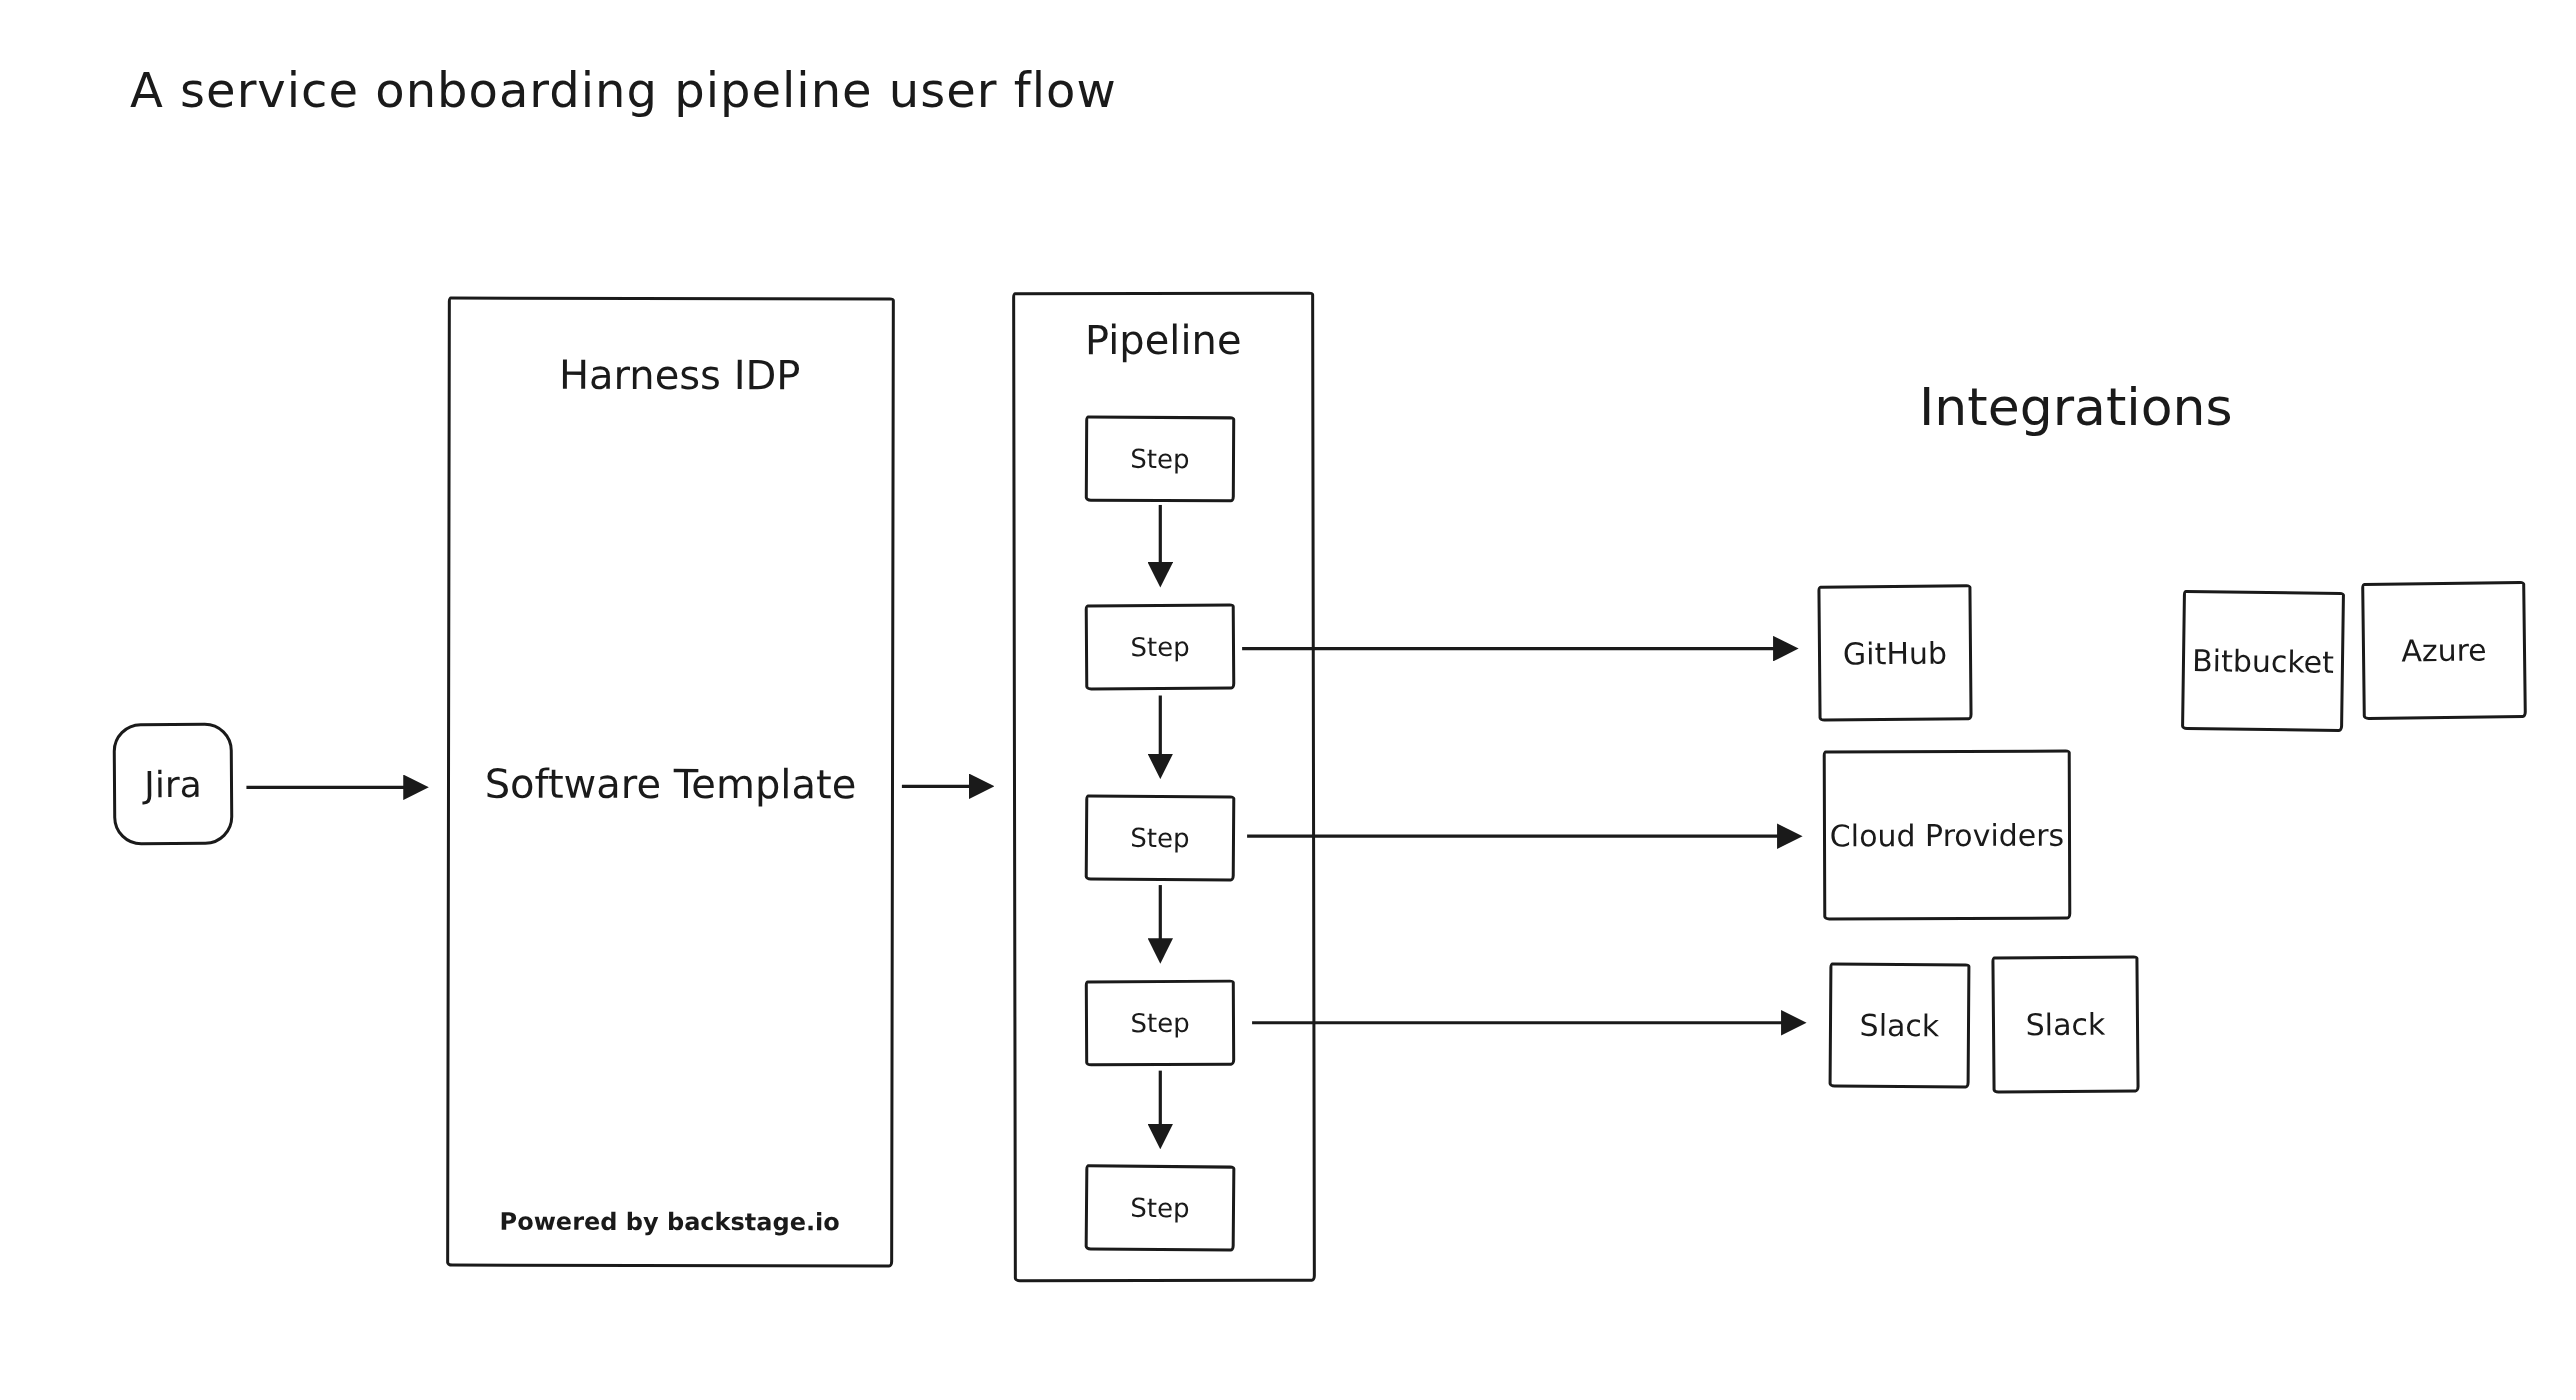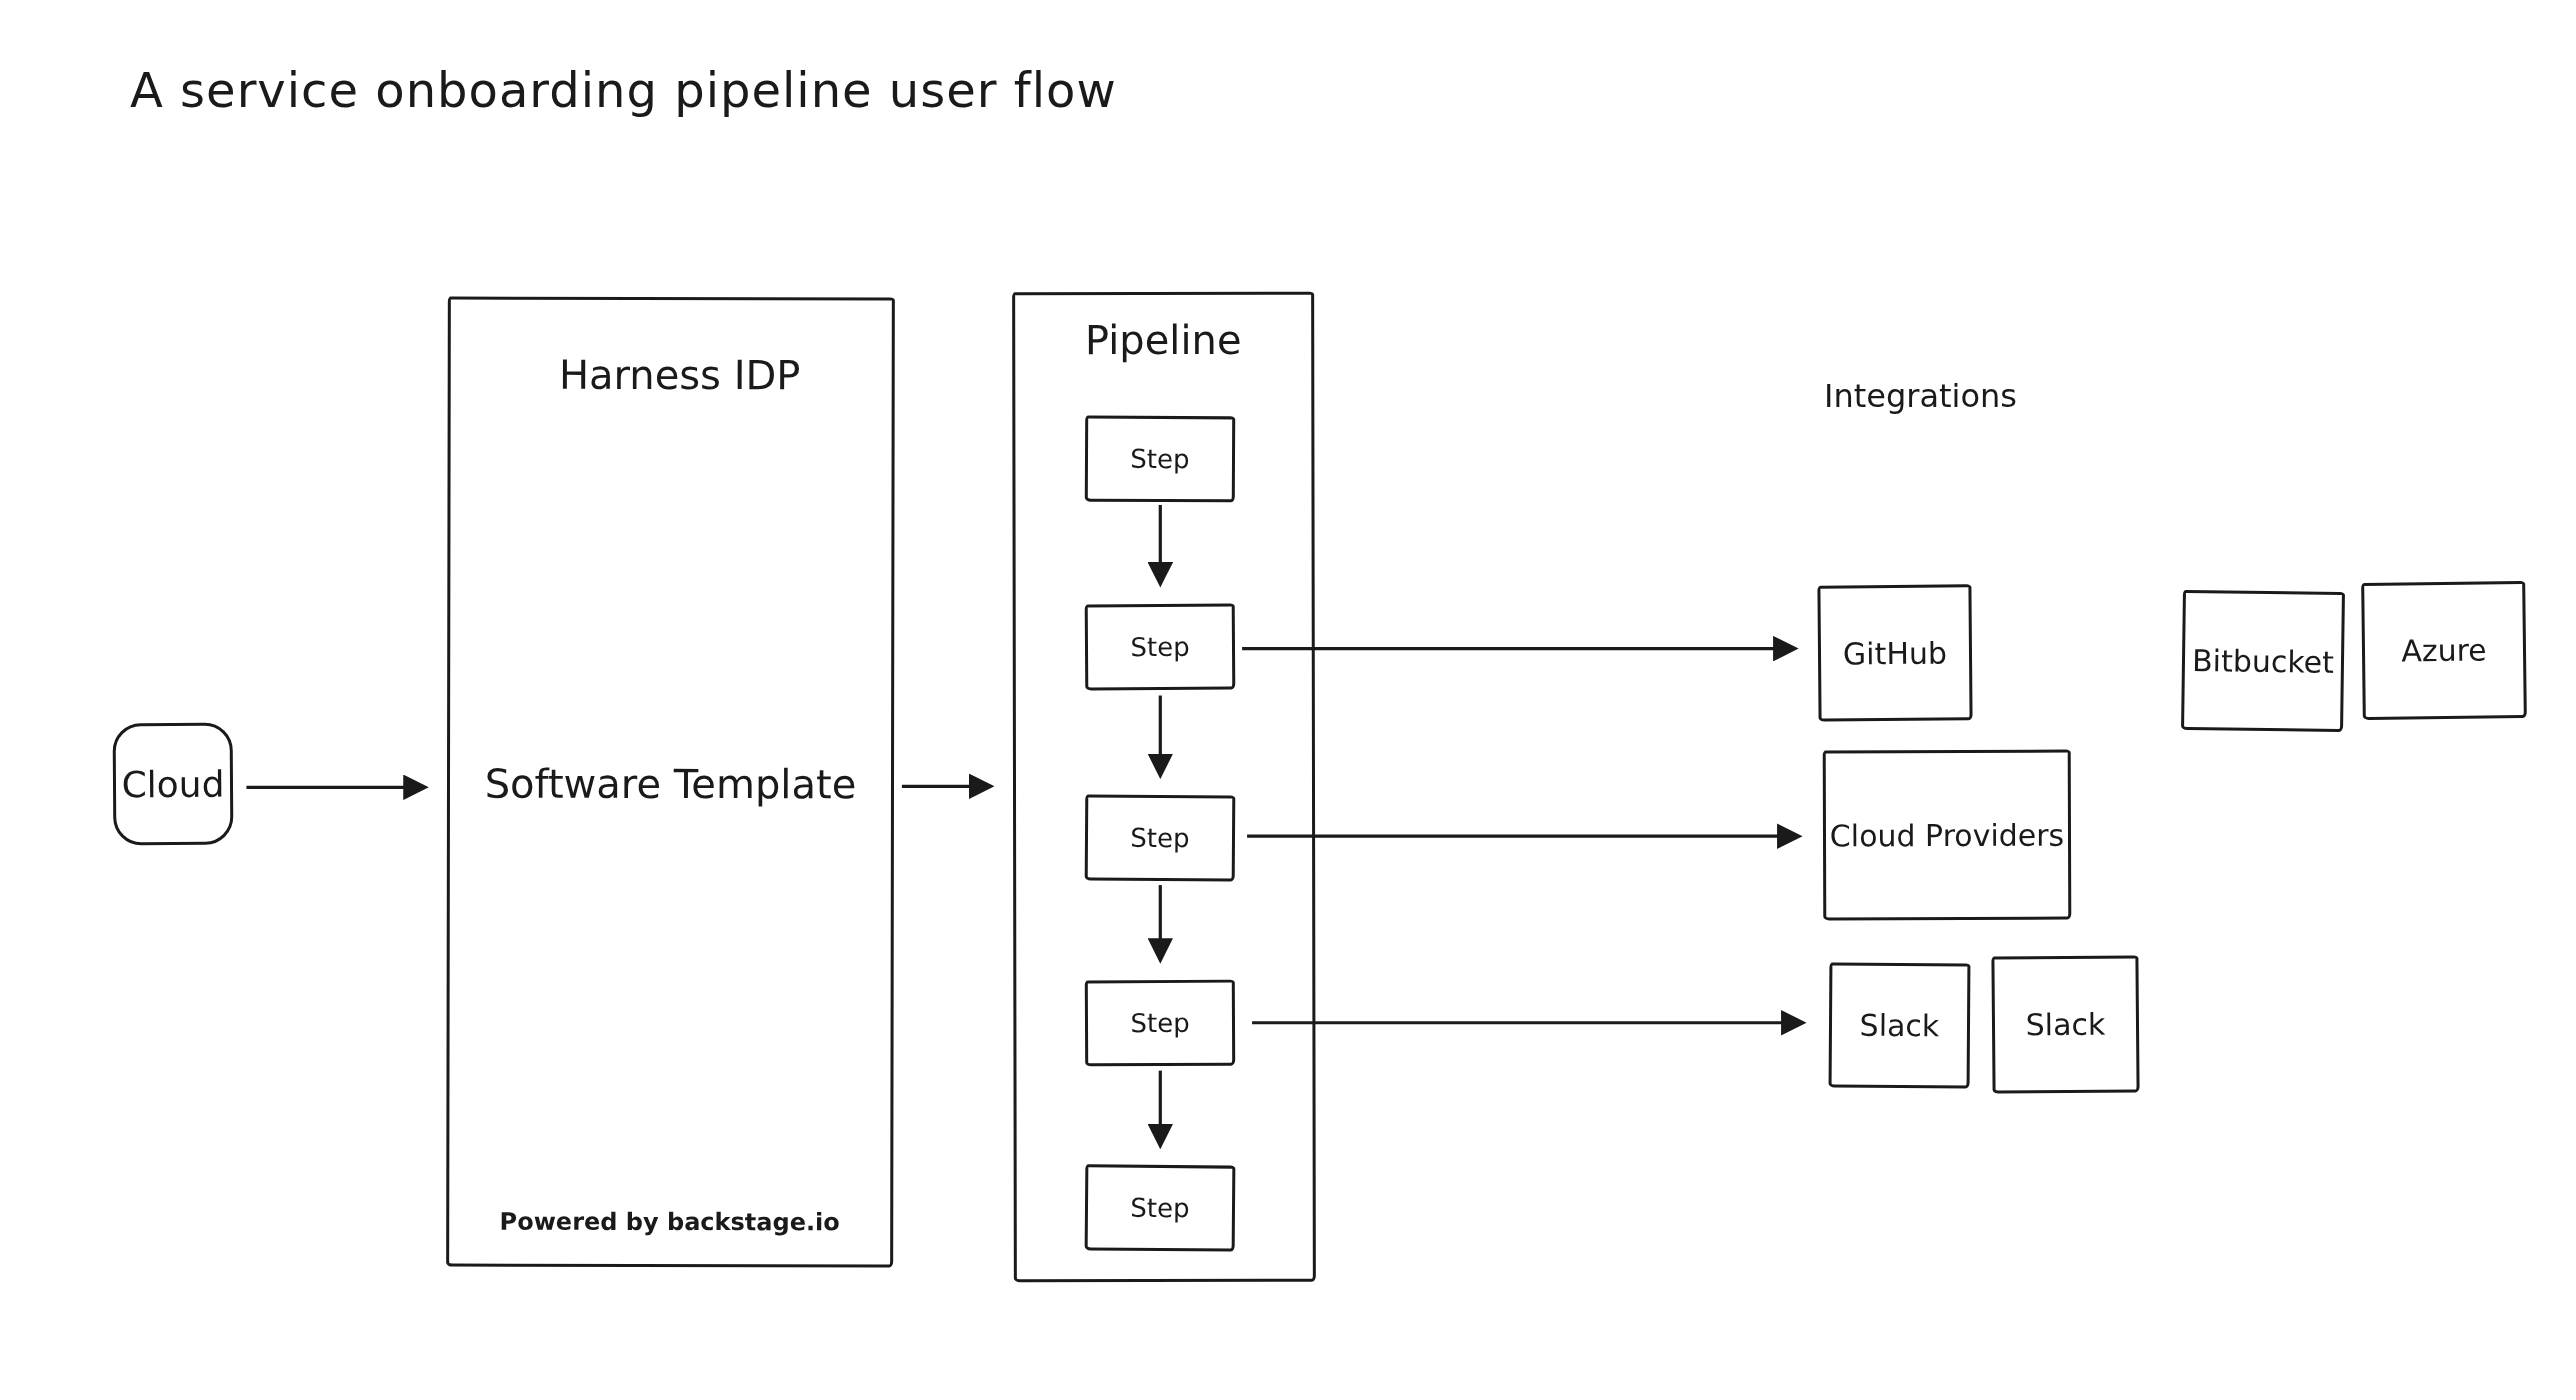--- a/index.html
+++ b/index.html
@@ -91,22 +91,22 @@
     font-size: 26px;
   }
   .step-1 { top: 416px; transform: rotate(0.3deg); }
   .step-2 { top: 604px; transform: rotate(-0.4deg); }
   .step-3 { top: 795px; transform: rotate(0.4deg); }
   .step-4 { top: 980px; transform: rotate(-0.3deg); }
   .step-5 { top: 1165px; transform: rotate(0.5deg); }
   
   .integrations-title {
     position: absolute;
-    left: 1824px; top: 377px;
-    font-size: 32px;
+    left: 1919px; top: 377px;
+    font-size: 52px;
     white-space: nowrap;
   }
   .int-box { font-size: 30px; }
   .int-github    { left: 1818px; top: 585px; width: 154px; height: 136px; transform: rotate(-0.5deg); }
   .int-gitlab    { left: 2002px; top: 588px; width: 149px; height: 138px; transform: rotate(0.3deg); }
   .int-bitbucket { left: 2182px; top: 591px; width: 162px; height: 140px; transform: rotate(0.8deg); }
   .int-azure     { left: 2362px; top: 582px; width: 164px; height: 137px; transform: rotate(-0.7deg); }
   .int-cloud     { left: 1823px; top: 750px; width: 248px; height: 170px; transform: rotate(-0.2deg); }
   .int-slack     { left: 1829px; top: 963px; width: 141px; height: 125px; transform: rotate(0.4deg); }
   .int-jira      { left: 1992px; top: 956px; width: 147px; height: 137px; transform: rotate(-0.5deg); }
@@ -120,21 +120,21 @@
   .arrows line { stroke: #1a1a1a; stroke-width: 3.2; }
 </style>
 </head>
 <body>
 
 <div class="canvas">
 
   <div class="title">A service onboarding pipeline user flow</div>
 
   <div class="sketch user-node">
-    <span>Cloud</span>
+    <span>Jira</span>
   </div>
 
   <div class="sketch harness-frame">
     <div class="harness-title">Harness IDP</div>
     <div class="harness-center">Software Template</div>
     <div class="harness-footer">Powered by backstage.io</div>
   </div>
 
   <div class="sketch pipeline-frame">
     <div class="pipeline-title">Pipeline</div>

